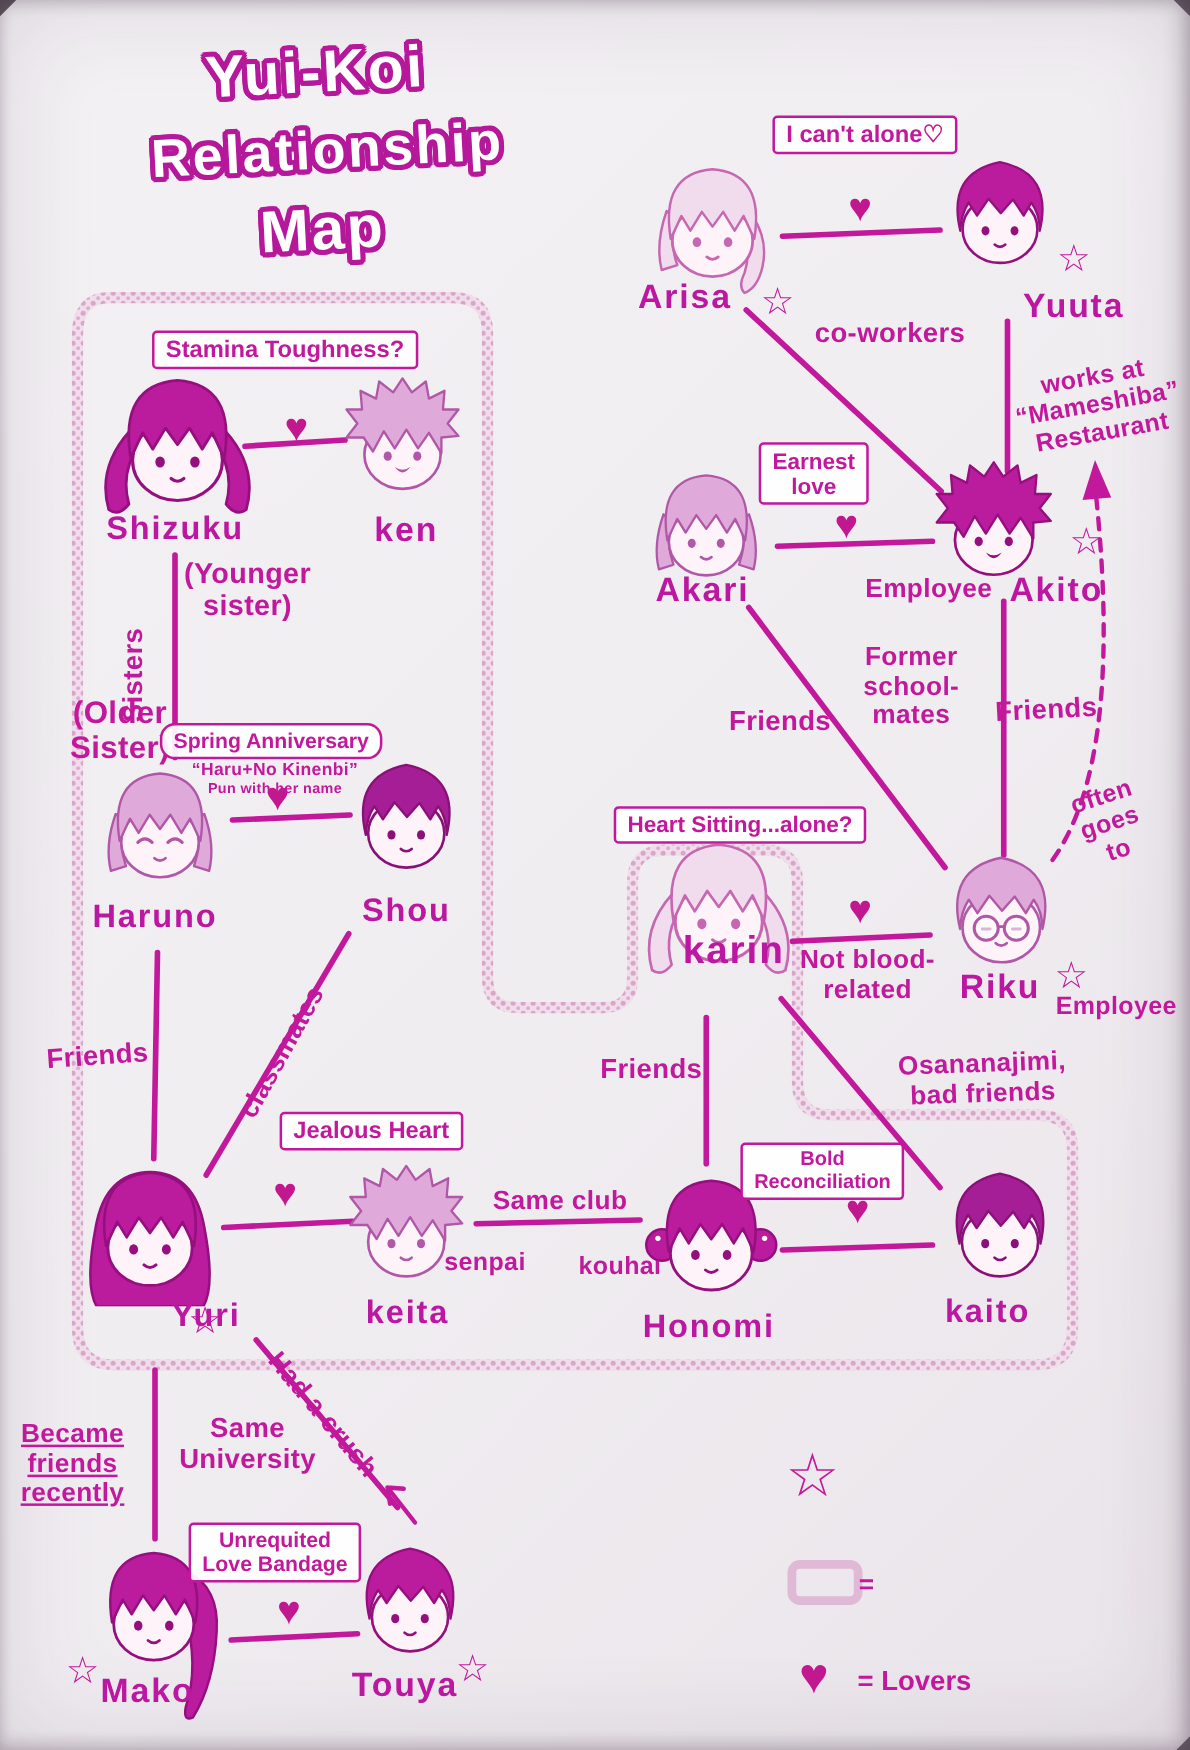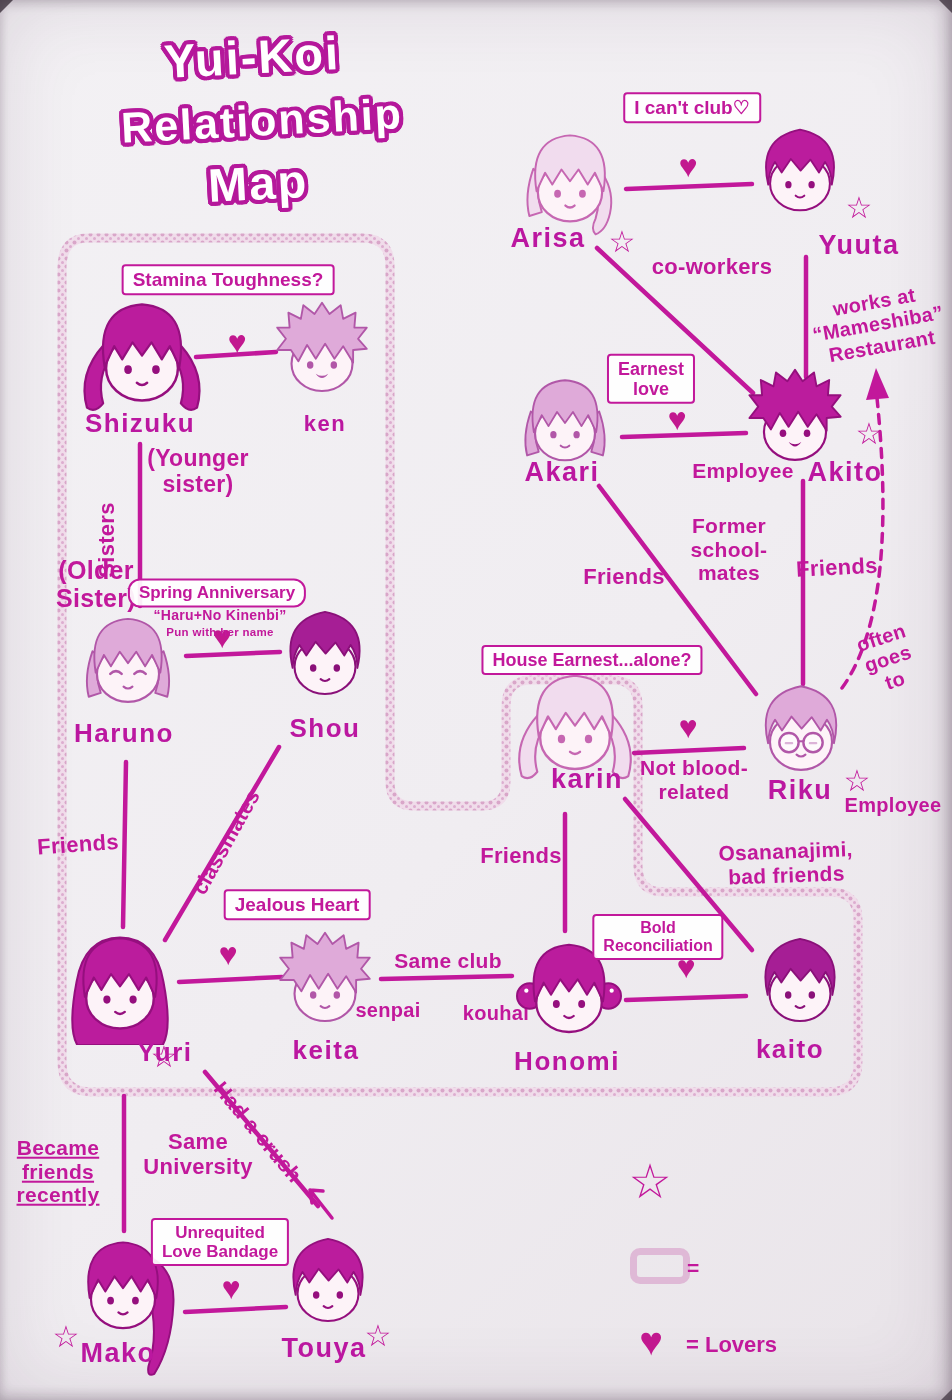--- a/index.html
+++ b/index.html
@@ -98,21 +98,21 @@
           <path d="M41.5,66 q3.5,3 7,0" stroke="#950f7e" stroke-width="1.7" fill="none" stroke-linecap="round"></path>
         </svg></div>
       <span class="cname" style="left: 140px; top: 423px; font-size: 26px;">Shizuku</span>
       <div class="char" style="left: 266px; top: 294px; width: 112px; height: 112px;"><svg width="112" height="112" viewBox="0 0 90 90">
           <ellipse cx="45" cy="56" rx="24.5" ry="22" fill="#fdf3f8" stroke="#b157a8" stroke-width="1.7"></ellipse>
           <path d="M45,7 L51,16 L60,9 L62,20 L72,15 L71,27 L81,27 L74,36 L81,44 L70,45 L70,55 L62,42 L55,52 L47.5,40 L40,52 L33,41 L26,54 L20,45 L9,45 L16,36 L9,27 L19,27 L18,15 L28,20 L30,9 L39,16 Z" fill="#dfaad9" stroke="#b157a8" stroke-width="1.5" stroke-linejoin="round"></path>
           <ellipse cx="35.5" cy="57" rx="2.6" ry="3" fill="#b157a8"></ellipse>
           <ellipse cx="54.5" cy="57" rx="2.6" ry="3" fill="#b157a8"></ellipse>
           <path d="M40,64 q5,7 10,0 q-5,3.5 -10,0 z" fill="#b157a8"></path>
         </svg></div>
-      <span class="cname" style="left: 325px; top: 424px; font-size: 22px;">ken</span>
+      <span class="cname" style="left: 325px; top: 424px; font-size: 27px;">ken</span>
       <div class="char" style="left: 71px; top: 603px; width: 114px; height: 114px;"><svg width="114" height="114" viewBox="0 0 90 90">
           <path d="M17,38 Q10,58 14,74 L23.5,71 Q18.5,56 21.5,42 Z" fill="#dfaad9" stroke="#b157a8" stroke-width="1.5" stroke-linejoin="round"></path>
           <path d="M73,38 Q80,58 76,74 L66.5,71 Q71.5,56 68.5,42 Z" fill="#dfaad9" stroke="#b157a8" stroke-width="1.5" stroke-linejoin="round"></path>
           <ellipse cx="45" cy="56" rx="24.5" ry="22" fill="#fdf3f8" stroke="#b157a8" stroke-width="1.7"></ellipse>
           <path d="M19.5,55 Q13,15 45,12.5 Q77,15 70.5,55 L64,41 L58.5,50 L51.5,38.5 L45,47.5 L38.5,38.5 L31.5,50 L26,41 Z" fill="#dfaad9" stroke="#b157a8" stroke-width="1.5" stroke-linejoin="round"></path>
           <path d="M31,56 q4.5,-4.5 9,0 M50,56 q4.5,-4.5 9,0" stroke="#b157a8" stroke-width="2" fill="none" stroke-linecap="round"></path>
           <path d="M41.5,66 q3.5,3 7,0" stroke="#b157a8" stroke-width="1.7" fill="none" stroke-linecap="round"></path>
         </svg></div>
       <span class="cname" style="left: 124px; top: 733px; font-size: 26px;">Haruno</span>
       <div class="char" style="left: 269px; top: 597px; width: 112px; height: 112px;"><svg width="112" height="112" viewBox="0 0 90 90">
@@ -142,21 +142,21 @@
       <span class="cname" style="left: 326px; top: 1050px; font-size: 26px;">keita</span>
       <div class="char" style="left: 511px; top: 658px; width: 128px; height: 128px;"><svg width="128" height="128" viewBox="0 0 90 90">
           <path d="M19,40 Q1,60 7.5,83 Q13,87 18.5,80 Q13.5,62 25,46 Z" fill="#f1dcee" stroke="#c667b2" stroke-width="1.5" stroke-linejoin="round"></path>
           <path d="M71,40 Q89,60 82.5,83 Q77,87 71.5,80 Q76.5,62 65,46 Z" fill="#f1dcee" stroke="#c667b2" stroke-width="1.5" stroke-linejoin="round"></path>
           <ellipse cx="45" cy="56" rx="24.5" ry="22" fill="#fdf3f8" stroke="#c667b2" stroke-width="1.7"></ellipse>
           <path d="M19.5,55 Q13,15 45,12.5 Q77,15 70.5,55 L64,41 L58.5,50 L51.5,38.5 L45,47.5 L38.5,38.5 L31.5,50 L26,41 Z" fill="#f1dcee" stroke="#c667b2" stroke-width="1.5" stroke-linejoin="round"></path>
           <ellipse cx="35.5" cy="57" rx="2.6" ry="3" fill="#c667b2"></ellipse>
           <ellipse cx="54.5" cy="57" rx="2.6" ry="3" fill="#c667b2"></ellipse>
           <path d="M41.5,66 q3.5,3 7,0" stroke="#c667b2" stroke-width="1.7" fill="none" stroke-linecap="round"></path>
         </svg></div>
-      <span class="cname" style="left: 587px; top: 779px; font-size: 27px;">karin</span>
+      <span class="cname" style="left: 587px; top: 760px; font-size: 31px;">karin</span>
       <div class="char" style="left: 744px; top: 671px; width: 114px; height: 114px;"><svg width="114" height="114" viewBox="0 0 90 90">
           <ellipse cx="45" cy="56" rx="24.5" ry="22" fill="#fdf3f8" stroke="#b157a8" stroke-width="1.7"></ellipse>
           <path d="M19,57 Q10,19 45,12 Q80,19 71,57 Q71,46 65.5,38.5 L60.5,47 L53.5,36.5 L45.5,45.5 L37.5,36 L30,47 L24.5,38.5 Q19.5,46 19,57 Z" fill="#dfaad9" stroke="#b157a8" stroke-width="1.5" stroke-linejoin="round"></path>
           <path d="M33,57 h5 M52,57 h5" stroke="#b157a8" stroke-width="1.8" stroke-linecap="round"></path>
           <circle cx="35.5" cy="56.5" r="7.6" fill="rgba(255,255,255,.55)" stroke="#b157a8" stroke-width="1.9"></circle>
           <circle cx="54.5" cy="56.5" r="7.6" fill="rgba(255,255,255,.55)" stroke="#b157a8" stroke-width="1.9"></circle>
           <path d="M43,55.5 h4" stroke="#b157a8" stroke-width="1.6"></path>
           <path d="M41.5,66 q3.5,3 7,0" stroke="#b157a8" stroke-width="1.7" fill="none" stroke-linecap="round"></path>
         </svg></div>
       <span class="cname" style="left: 800px; top: 790px; font-size: 27px;">Riku</span>
@@ -280,25 +280,25 @@
       <div class="lbl" style="left: 448px; top: 961px; font-size: 21px;">Same club</div>
       <div class="lbl" style="left: 388px; top: 1010px; font-size: 20px;">senpai</div>
       <div class="lbl" style="left: 496px; top: 1013px; font-size: 20px;">kouhai</div>
       <div class="lbl" style="left: 58px; top: 1171px; font-size: 21px; text-decoration: underline;">Became
 friends
 recently</div>
       <div class="lbl" style="left: 198px; top: 1155px; font-size: 22px;">Same
 University</div>
       <div class="lbl" style="left: 258px; top: 1132px; font-size: 21px; transform: translate(-50%, -50%) rotate(50deg);">Had a crush</div>
       <div class="box" style="left: 228px; top: 280px; font-size: 19px;">Stamina Toughness?</div>
-      <div class="box" style="left: 692px; top: 108px; font-size: 19px;">I can't club♡</div>
+      <div class="box" style="left: 692px; top: 108px; font-size: 19px;">I can't alone♡</div>
       <div class="box" style="left: 651px; top: 379px; font-size: 18px;">Earnest
 love</div>
       <div class="box round" style="left: 217px; top: 593px; font-size: 17px;">Spring Anniversary</div>
-      <div class="box" style="left: 592px; top: 660px; font-size: 18px;">House Earnest...alone?</div>
+      <div class="box" style="left: 592px; top: 660px; font-size: 18px;">Heart Sitting...alone?</div>
       <div class="box" style="left: 297px; top: 905px; font-size: 19px;">Jealous Heart</div>
       <div class="box" style="left: 658px; top: 937px; font-size: 16px;">Bold
 Reconciliation</div>
       <div class="box" style="left: 220px; top: 1242px; font-size: 17px;">Unrequited
 Love Bandage</div>
     </div>
 
   <span class="star" style="left:650px;top:1182px;font-size:48px;">☆</span>
   <div class="school-sym" style="left:630px;top:1248px;"></div>
   <div class="legend-text" style="left:687px;top:1254px;font-size:21px;">=</div>

